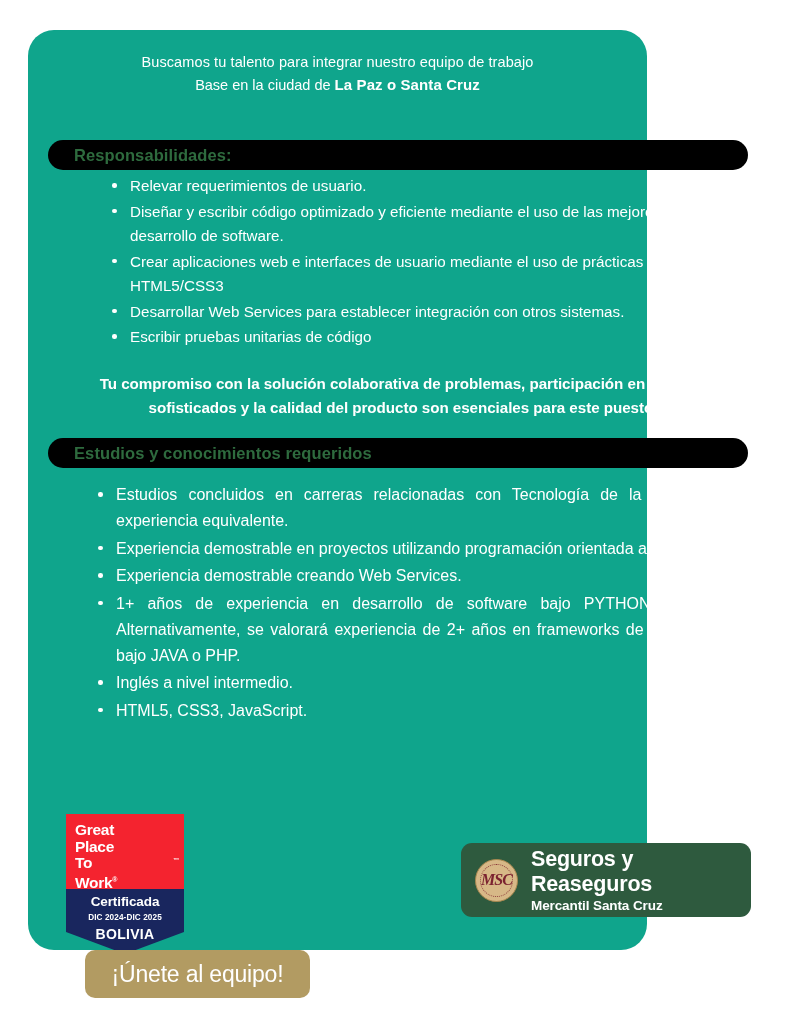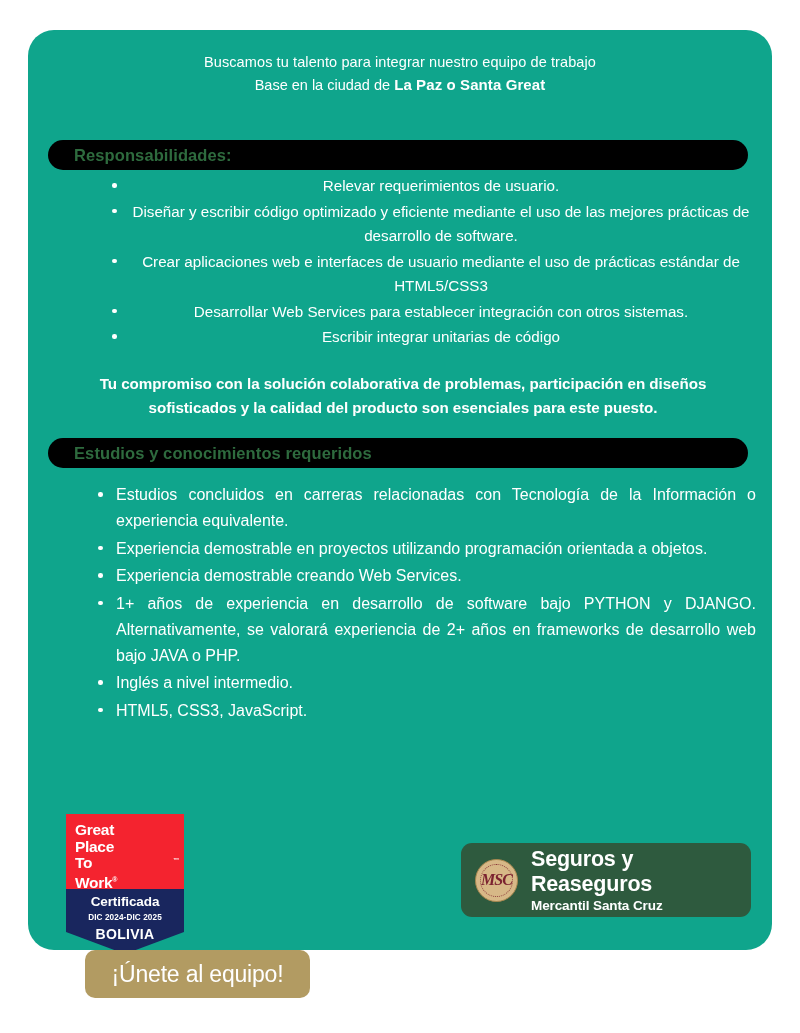--- a/index.html
+++ b/index.html
@@ -14,21 +14,21 @@
     position: relative;
     font-family: "Liberation Sans", sans-serif;
     overflow: hidden;
   }
 
   
   #poster-card {
     position: absolute;
     left: 28px;
     top: 30px;
-    width: 744px;
+    width: 619px;
     height: 920px;
     background: #0FA58C;
     border-radius: 26px;
   }
 
   
   #header-block {
     position: absolute;
     left: 0;
     top: 22px;
@@ -86,21 +86,20 @@
   #pill-responsabilidades { top: 110px; }
   #pill-estudios { top: 408px; }
 
   
   .bullet-list {
     position: absolute;
     list-style: none;
     margin: 0;
     padding: 0;
     color: #ffffff;
-    text-align: center;
   }
   .bullet-list li {
     position: relative;
     padding-left: 26px;
     color: #ffffff;
   }
   .bullet-list li:before {
     content: "";
     position: absolute;
     left: 8px;
@@ -303,33 +302,33 @@
     font-family: "Liberation Sans", sans-serif;
   }
 </style>
 </head>
 <body>
 
 <div id="poster-card">
 
   <div id="header-block">
     <div class="hdr-line-1">Buscamos tu talento para integrar nuestro equipo de trabajo</div>
-    <div class="hdr-line-2"><span>Base en la ciudad de </span><b>La Paz o Santa Great</b></div>
+    <div class="hdr-line-2"><span>Base en la ciudad de </span><b>La Paz o Santa Cruz</b></div>
   </div>
 
   <div class="section-pill" id="pill-responsabilidades">
     <span class="pill-text">Responsabilidades:</span>
   </div>
 
   <ul class="bullet-list" id="list-responsabilidades">
     <li>Relevar requerimientos de usuario.</li>
     <li>Diseñar y escribir código optimizado y eficiente mediante el uso de las mejores prácticas de desarrollo de software.</li>
     <li>Crear aplicaciones web e interfaces de usuario mediante el uso de prácticas estándar de HTML5/CSS3</li>
     <li>Desarrollar Web Services para establecer integración con otros sistemas.</li>
-    <li>Escribir integrar unitarias de código</li>
+    <li>Escribir pruebas unitarias de código</li>
   </ul>
 
   <div id="commitment-text">Tu compromiso con la solución colaborativa de problemas, participación en diseños sofisticados y la calidad del producto son esenciales para este puesto.</div>
 
   <div class="section-pill" id="pill-estudios">
     <span class="pill-text">Estudios y conocimientos requeridos</span>
   </div>
 
   <ul class="bullet-list" id="list-estudios">
     <li>Estudios concluidos en carreras relacionadas con Tecnología de la Información o experiencia equivalente.</li>

